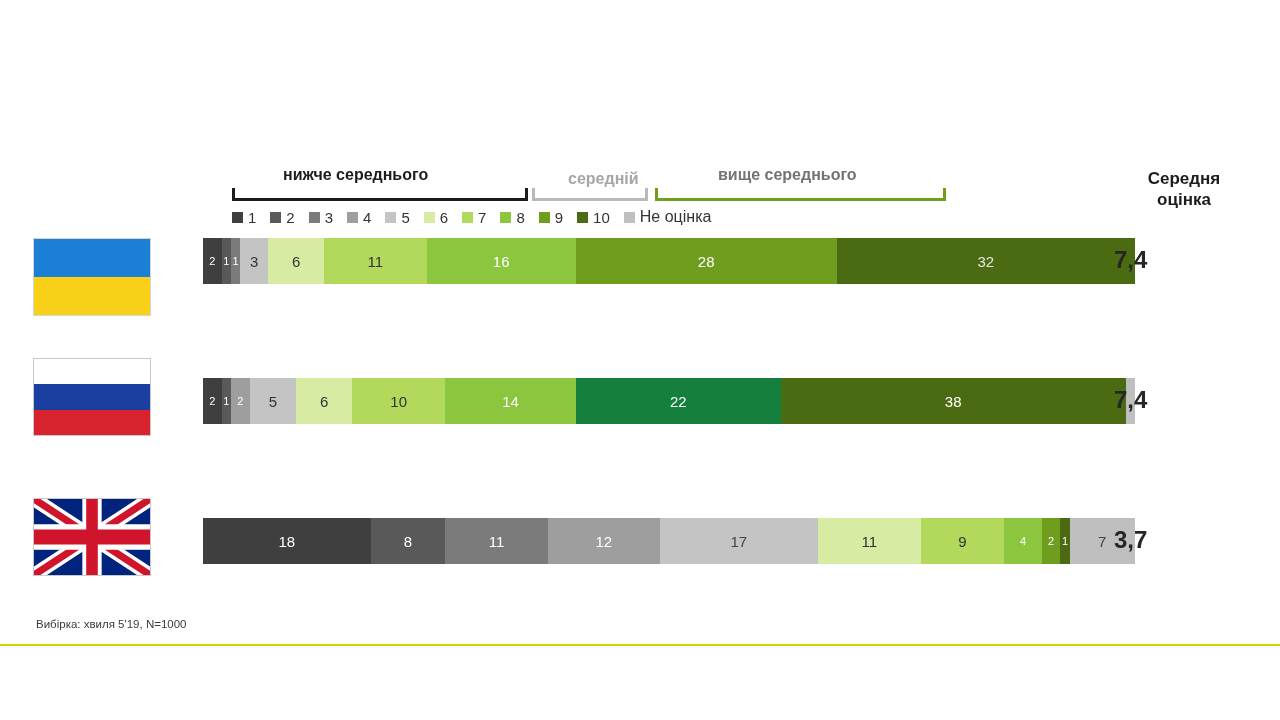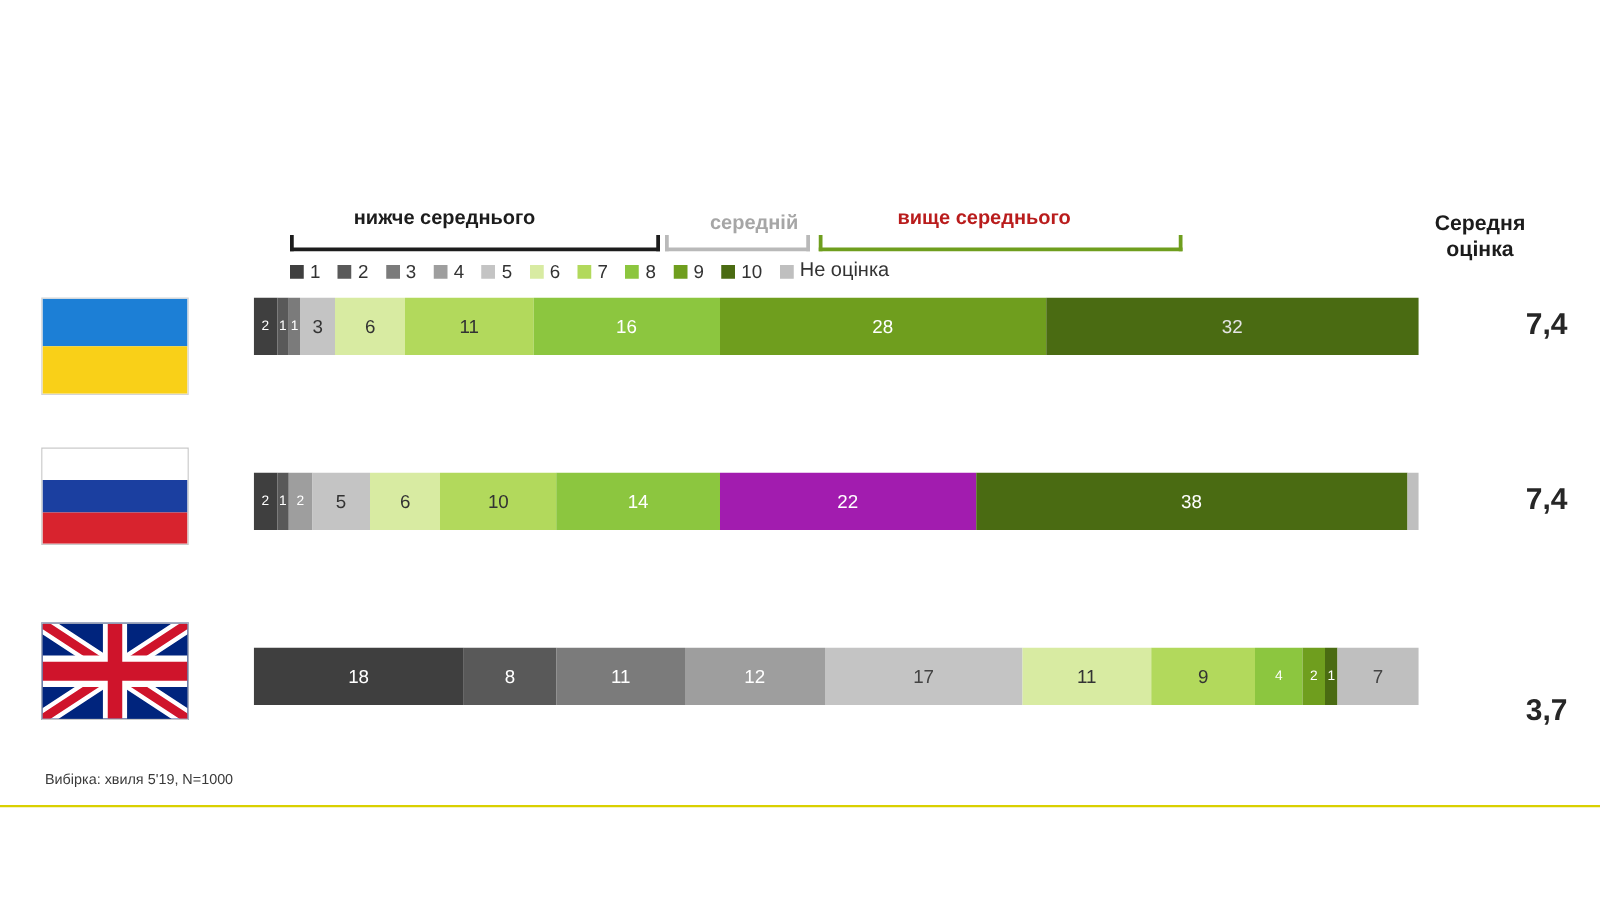--- a/index.html
+++ b/index.html
@@ -126,21 +126,21 @@
     overflow: hidden;
     box-sizing: border-box;
   }
   .seg.small {
     font-size: 11px;
   }
   .avg {
     position: absolute;
     right: 26px;
     width: 140px;
-    text-align: right;
+    text-align: left;
     font-size: 24px;
     font-weight: bold;
     color: #262626;
   }
 
   
   .flag-ua { border: 1px solid #d4d4d4; }
   .flag-ua .band1 { height: 50%; background: #1c7fd6; }
   .flag-ua .band2 { height: 50%; background: #f9d018; }
   .flag-ru { border: 1px solid #c9c9c9; }
@@ -179,21 +179,21 @@
 
 <div class="slide">
 
 
   <div class="group-label" style="left:283px; top:166px; color:#1c1c1c;">нижче середнього</div>
   <div class="bracket" style="left:232px; top:188px; width:290px; border-color:#1c1c1c;"></div>
 
   <div class="group-label" style="left:568px; top:170px; color:#a6a6a6;">середній</div>
   <div class="bracket" style="left:532px; top:188px; width:110px; border-color:#b9b9b9;"></div>
 
-  <div class="group-label" style="left:718px; top:166px; color:#b91c1c;">вище середнього</div>
+  <div class="group-label" style="left:718px; top:166px; color:#737373;">вище середнього</div>
   <div class="bracket" style="left:655px; top:188px; width:285px; border-color:#6f9e1e;"></div>
 
   <div class="legend">
     <div class="legend-item">
       <span class="legend-swatch" style="background:#3f3f3f"></span>
       <span class="legend-label">1</span>
     </div>
     <div class="legend-item">
       <span class="legend-swatch" style="background:#595959"></span>
       <span class="legend-label">2</span>
@@ -267,21 +267,21 @@
         <div class="band3"></div>
     </div>
     <div class="bar" style="top:28px;">
       <div class="seg small" style="width:2%;background:#3f3f3f;color:#ffffff">2</div>
       <div class="seg small" style="width:1%;background:#595959;color:#ffffff">1</div>
       <div class="seg small" style="width:2%;background:#9e9e9e;color:#ffffff">2</div>
       <div class="seg" style="width:5%;background:#c4c4c4;color:#333333">5</div>
       <div class="seg" style="width:6%;background:#d8eba2;color:#333333">6</div>
       <div class="seg" style="width:10%;background:#b2d95c;color:#333333">10</div>
       <div class="seg" style="width:14%;background:#8cc63f;color:#ffffff">14</div>
-      <div class="seg" style="width:22%;background:#a21caf;color:#ffffff">22</div>
+      <div class="seg" style="width:22%;background:#15803d;color:#ffffff">22</div>
       <div class="seg" style="width:37%;background:#4a6b12;color:#ffffff">38</div>
       <div class="seg small" style="width:1%;background:#bfbfbf;color:#333333"></div>
     </div>
     <div class="avg" style="top:36px;">7,4</div>
   </div>
 
   <div class="row" style="top:490px;">
     <div class="flag flag-uk" style="top:8px;">
       <svg width="116" height="76" viewBox="0 0 60 30" preserveAspectRatio="none" aria-hidden="true">
         <rect width="60" height="30" fill="#00247d"></rect>
@@ -297,21 +297,21 @@
       <div class="seg" style="width:11%;background:#7b7b7b;color:#ffffff">11</div>
       <div class="seg" style="width:12%;background:#9e9e9e;color:#ffffff">12</div>
       <div class="seg" style="width:17%;background:#c4c4c4;color:#444444">17</div>
       <div class="seg" style="width:11%;background:#d8eba2;color:#333333">11</div>
       <div class="seg" style="width:9%;background:#b2d95c;color:#333333">9</div>
       <div class="seg small" style="width:4%;background:#8cc63f;color:#ffffff">4</div>
       <div class="seg small" style="width:2%;background:#6f9e1e;color:#ffffff">2</div>
       <div class="seg small" style="width:1%;background:#4a6b12;color:#ffffff">1</div>
       <div class="seg" style="width:7%;background:#bfbfbf;color:#444444">7</div>
     </div>
-    <div class="avg" style="top:36px;margin-top:29px;">3,7</div>
+    <div class="avg" style="top:36px;">3,7</div>
   </div>
 
   <div class="sample-note">Вибірка: хвиля 5'19, N=1000</div>
   <div class="footer-line"></div>
   <div class="footer">
     
     
     
     
     

